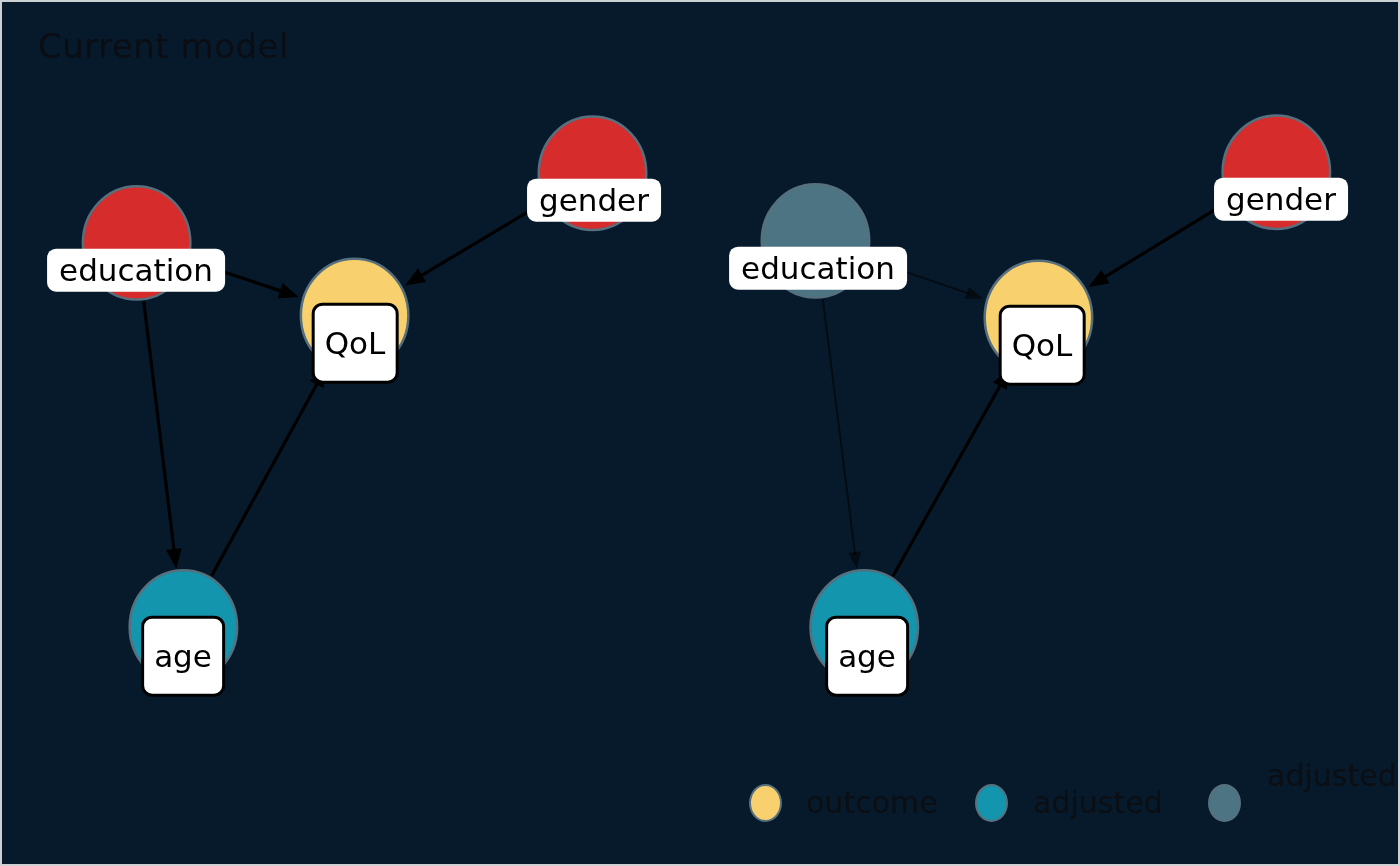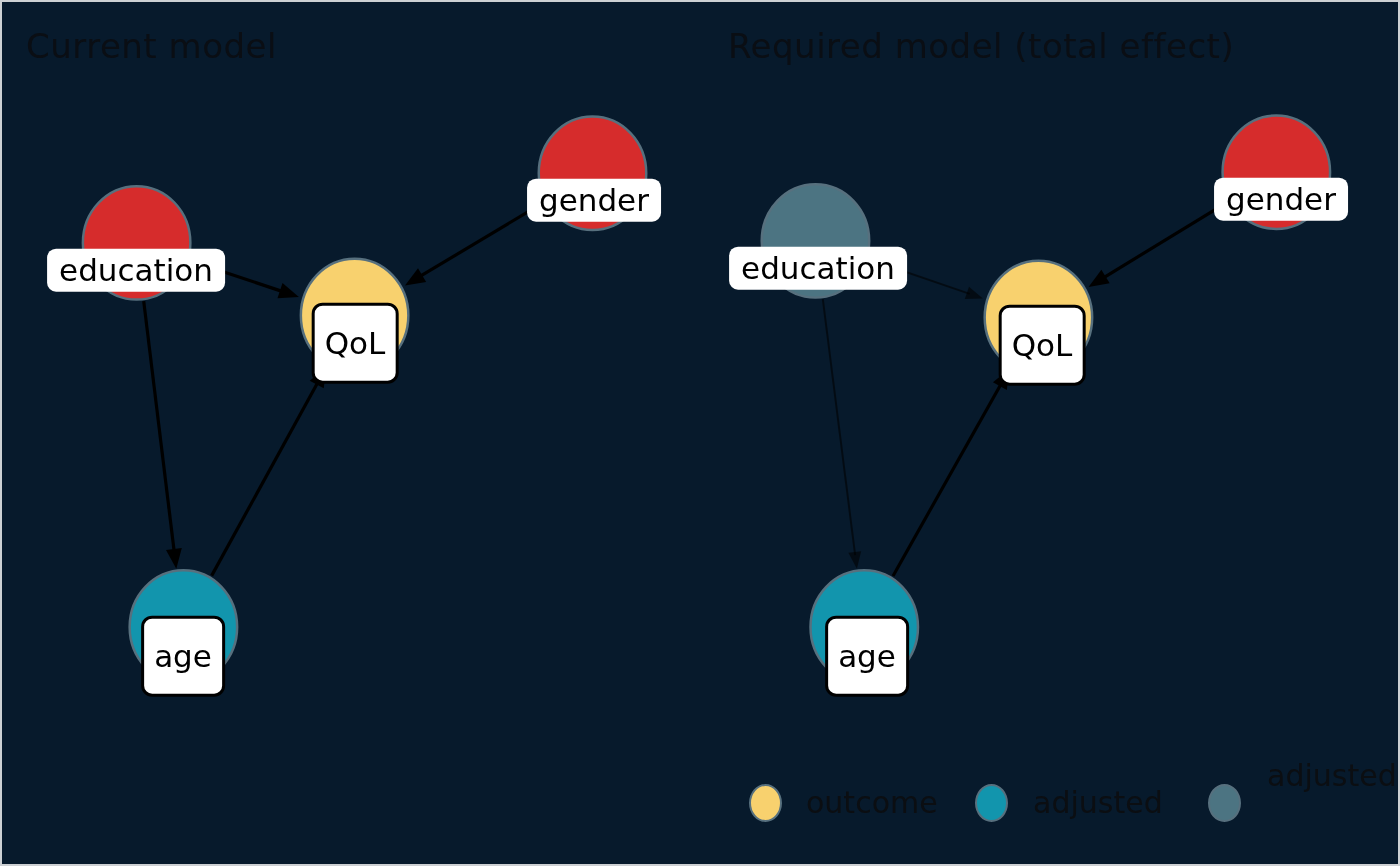--- a/index.html
+++ b/index.html
@@ -76,22 +76,21 @@
       <polygon points="1090.3488349033878,286.2429711468844 1103.2457919753,268.9898990063858 1111.5866811558062,282.6438203361181" fill="#000000" opacity="1"></polygon>
       <line x1="823.3923147459782" y1="298.5350637028473" x2="855.8535766702304" y2="555.5752601642736" stroke="#000000" stroke-width="2" opacity="0.55"></line>
       <polygon points="857.6076852540218,569.4649362971527 849.028918054867,553.4133085497027 861.9264744639689,551.7844934361821" fill="#000000" opacity="0.55"></polygon>
       <line x1="893.933262435891" y1="576.5814593282165" x2="1002.7300348283438" y2="383.23405239077204" stroke="#000000" stroke-width="3.2" opacity="1"></line>
       <polygon points="1011.066737564109,368.41854067178355 1008.2308575074386,389.7717086874242 994.2868464778024,381.9254002302334" fill="#000000" opacity="1"></polygon>
       <ellipse cx="816" cy="240" rx="54" ry="57" fill="#4c7482" stroke="#57707e" stroke-width="2.5"></ellipse>
       <ellipse cx="1279" cy="171" rx="54" ry="57" fill="#d62c2c" stroke="#57707e" stroke-width="2.5"></ellipse>
       <ellipse cx="1040" cy="317" rx="54" ry="57" fill="#f8d16e" stroke="#57707e" stroke-width="2.5"></ellipse>
       <ellipse cx="865" cy="628" rx="54" ry="57" fill="#1295ad" stroke="#57707e" stroke-width="2.5"></ellipse>
     </svg>
-  <div class="panel-title" id="title-0" style="left: 24px; top: 26px; color: rgb(10, 14, 20);">Current model</div>
-  <div class="panel-title" id="title-1" style="left: 726px; top: 26px; color: rgb(10, 14, 20);">Required model (total effect)</div>
+  <div class="panel-title" id="title-0" style="left: 36px; top: 26px; color: rgb(10, 14, 20);">Current model</div>
   <div id="labels">
       <div class="node-label" style="left: 134px; top: 242px;">education</div>
       <div class="node-label" style="left: 592px; top: 172px;">gender</div>
       <div class="node-label boxed" style="left: 353px; top: 315px;">QoL</div>
       <div class="node-label boxed" style="left: 181px; top: 628px;">age</div>
       <div class="node-label" style="left: 816px; top: 240px;">education</div>
       <div class="node-label" style="left: 1279px; top: 171px;">gender</div>
       <div class="node-label boxed" style="left: 1040px; top: 317px;">QoL</div>
       <div class="node-label boxed" style="left: 865px; top: 628px;">age</div>
     </div>

